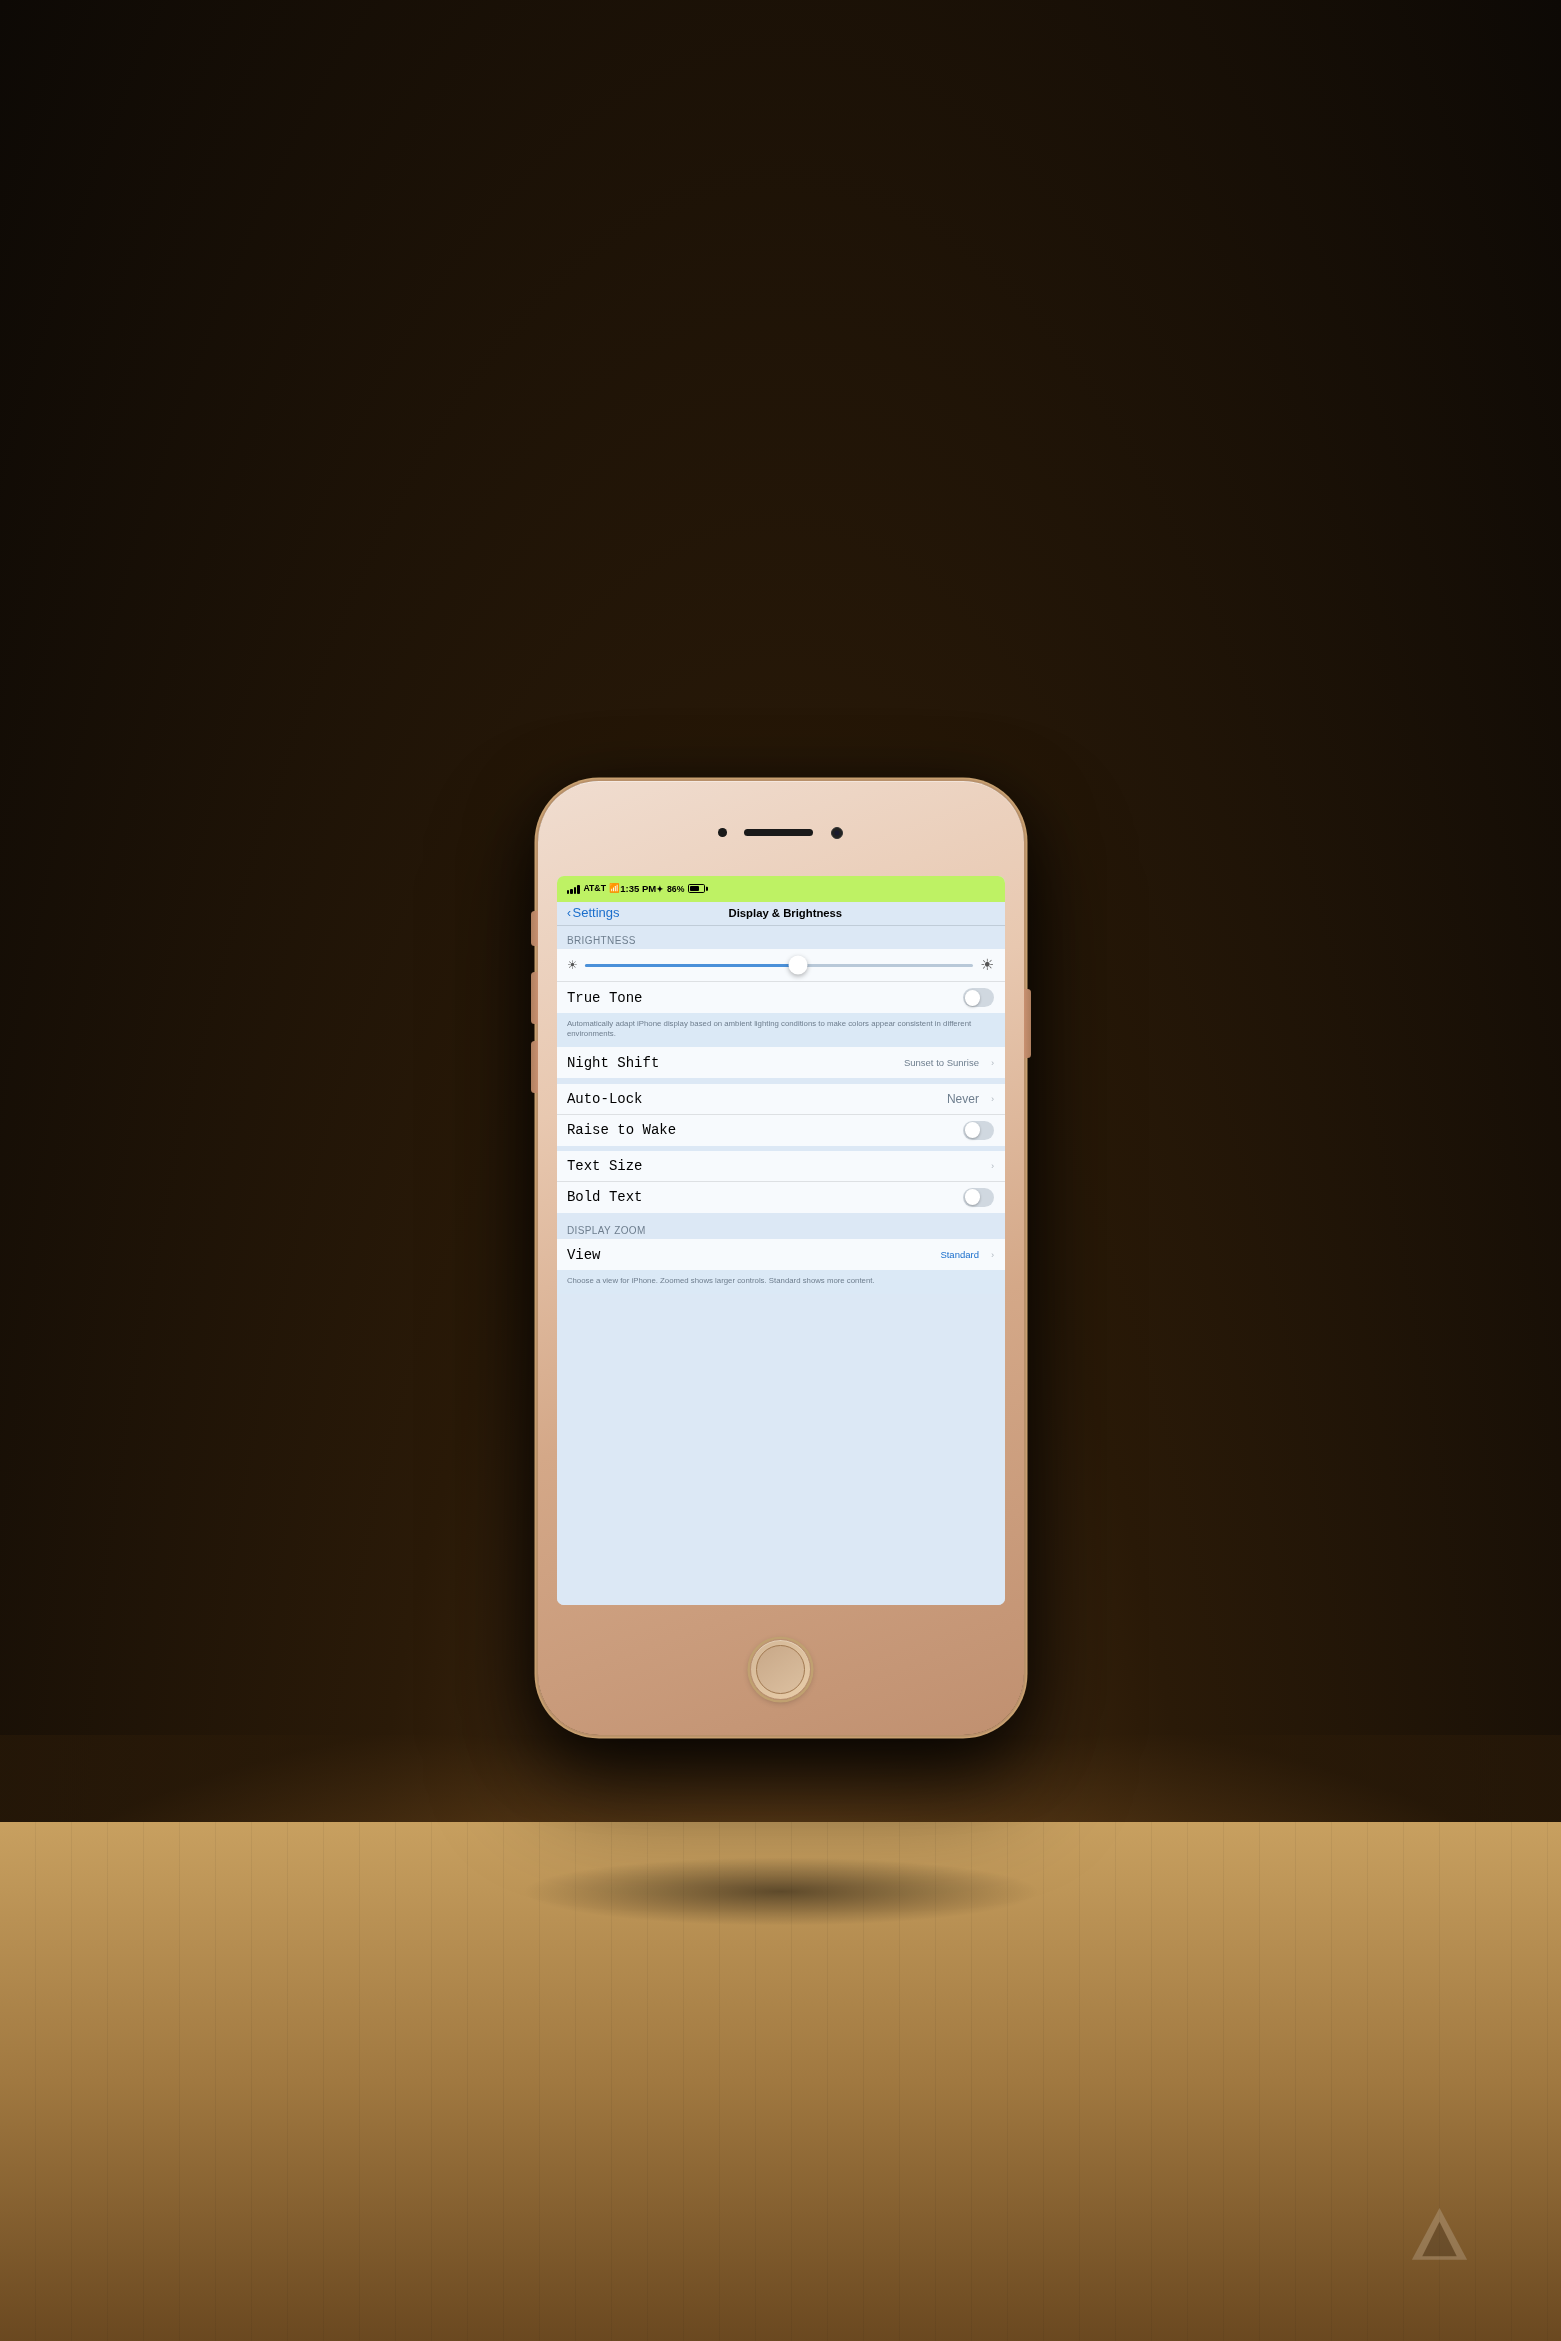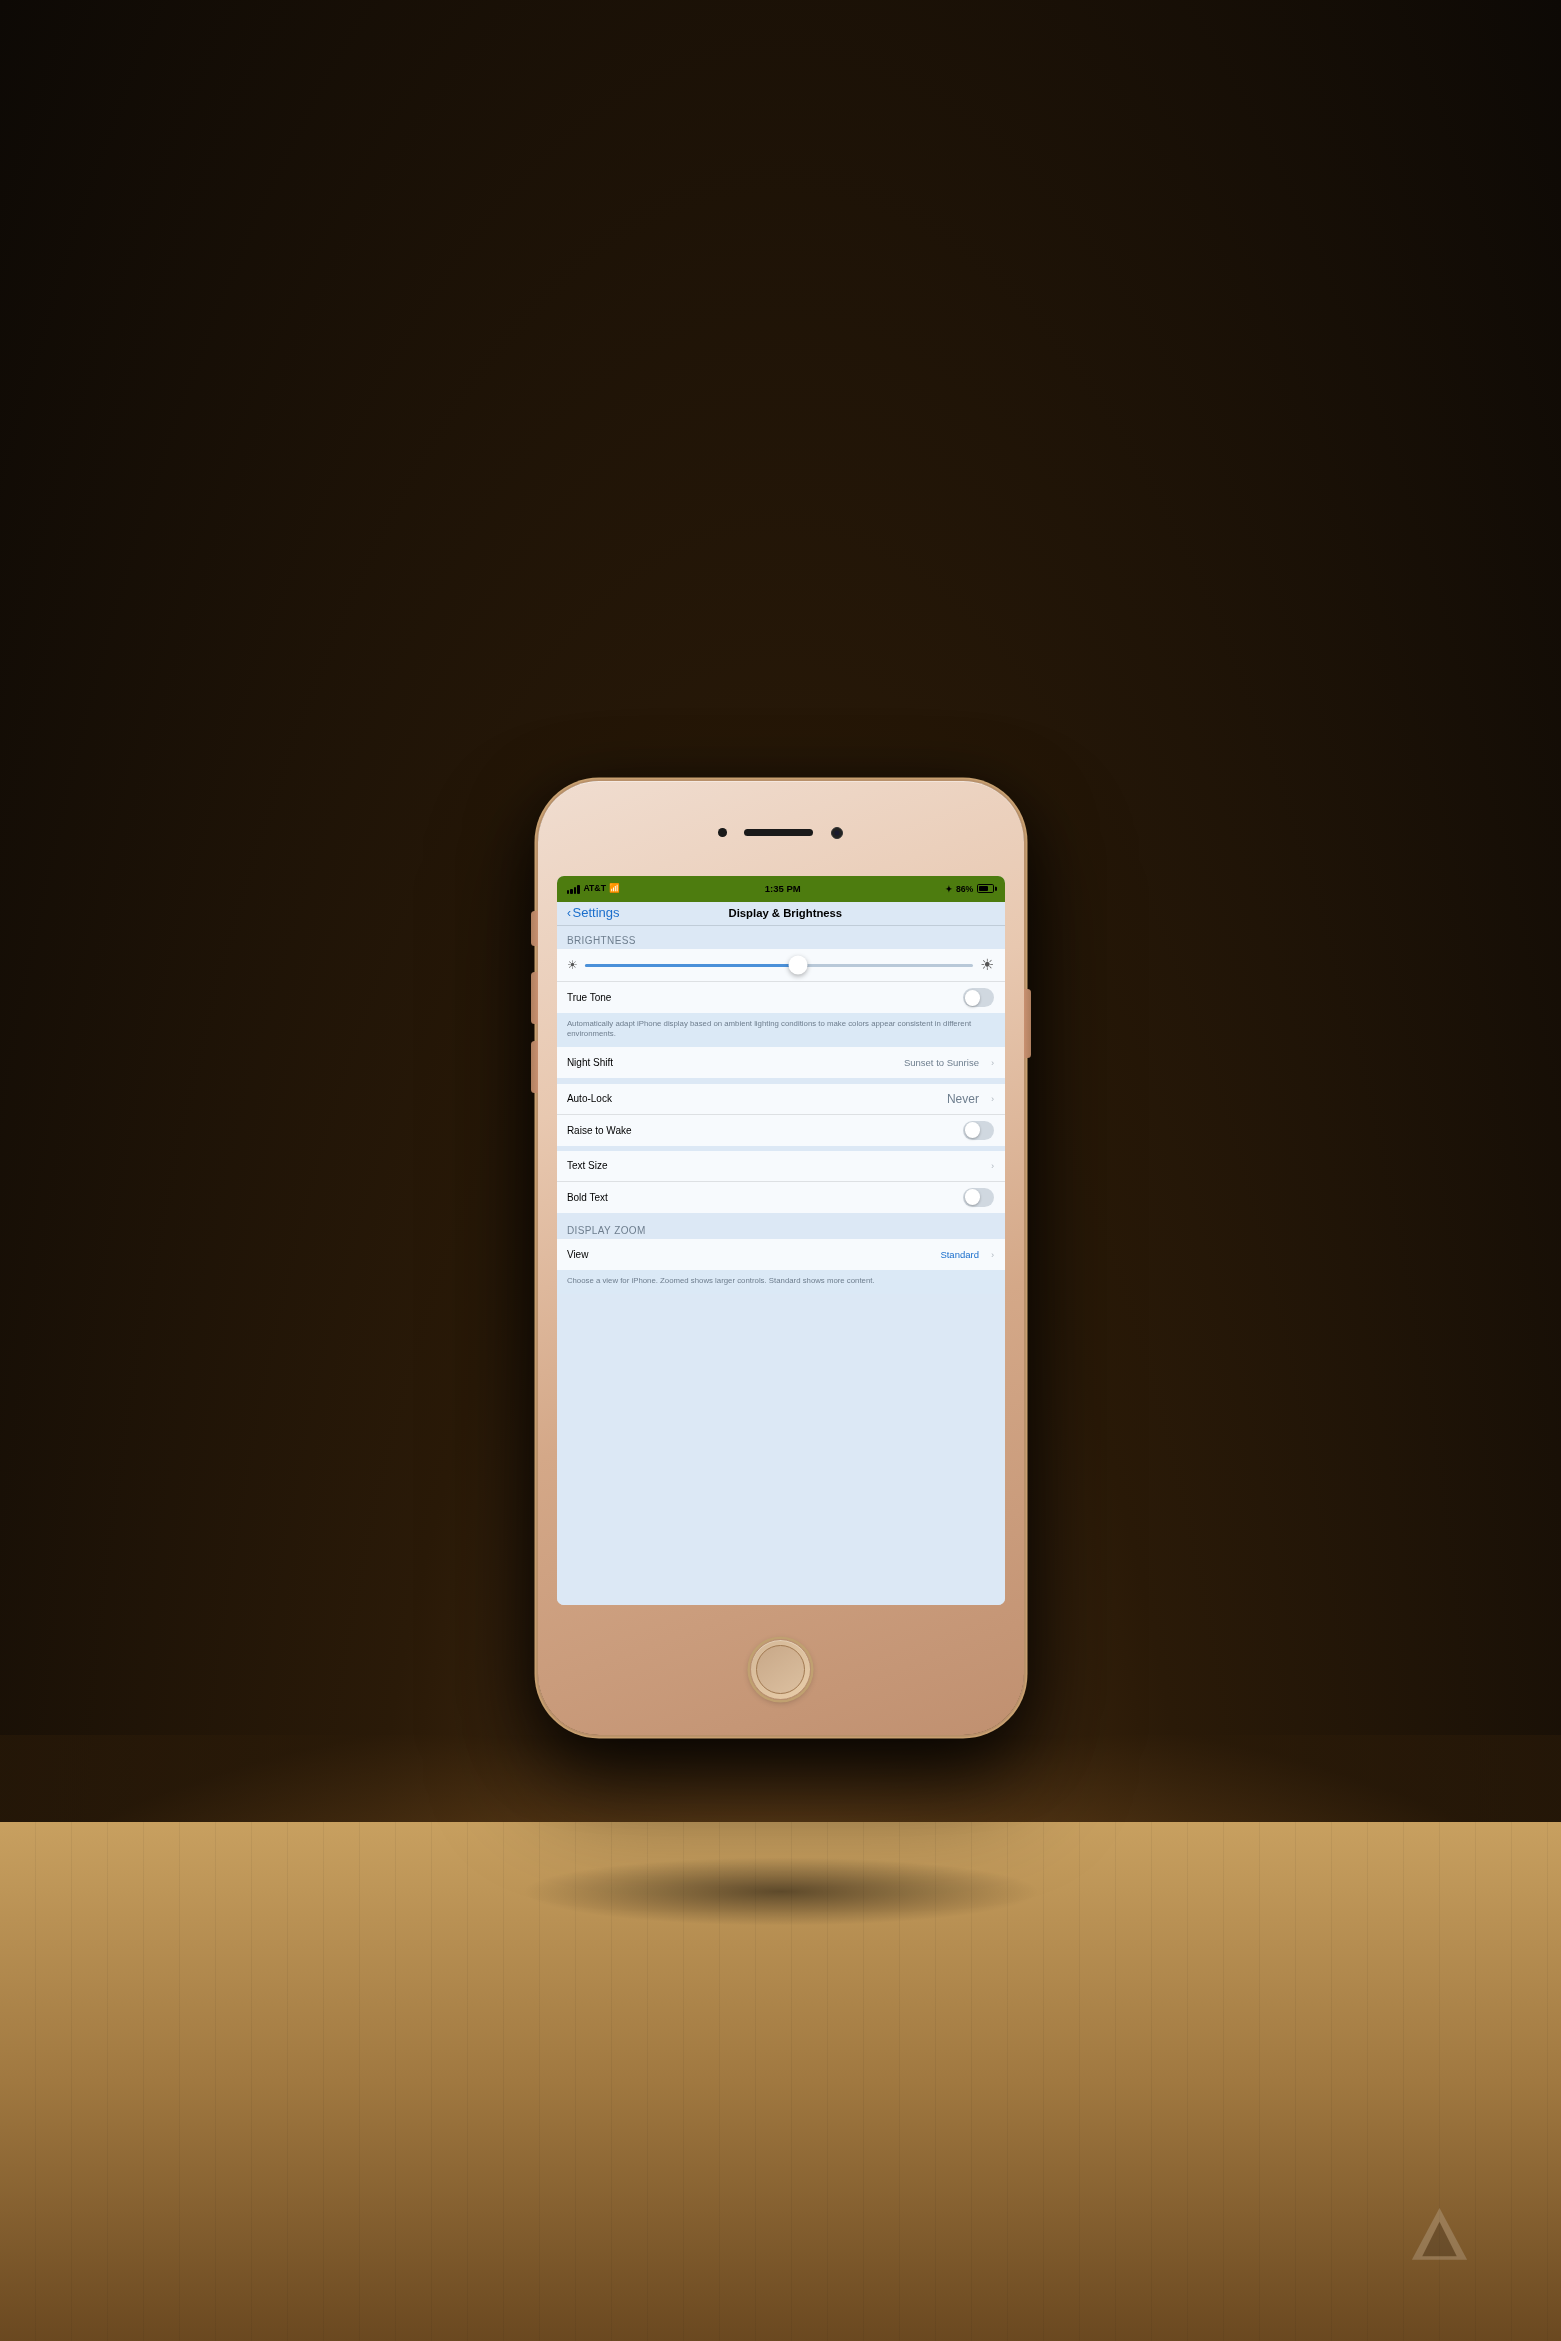--- a/index.html
+++ b/index.html
@@ -157,25 +157,24 @@
       bottom: 130px;
       background: #dce8f5;
       border-radius: 7px;
       overflow: hidden;
       display: flex;
       flex-direction: column;
     }
 
     
     .status-bar {
-      background: #4d7c0f;
+      background: #bef264;
       height: 26px;
       display: flex;
       align-items: center;
-      justify-content: space-between;
       padding: 0 10.4px;
       flex-shrink: 0;
     }
     .status-left {
       display: flex;
       align-items: center;
       gap: 3.5px;
       font-size: 8.7px;
       font-weight: 600;
       color: #000;
@@ -290,22 +289,23 @@
       justify-content: space-between;
       padding: 0 10.4px;
       min-height: 31px;
       background: rgba(255,255,255,0.5);
       border-bottom: 0.4px solid rgba(0,0,0,0.1);
     }
     .settings-row:last-child {
       border-bottom: none;
     }
     .row-label {
-      font-size: 10px;
+      font-size: 14px;
       color: #000;
+      font-family: Liberation Mono, monospace;
     }
     .row-value {
       display: flex;
       align-items: center;
       gap: 12px;
       font-size: 10.4px;
       color: #6e7e8e;
     }
     .row-chevron {
       color: #b0b8c0;

